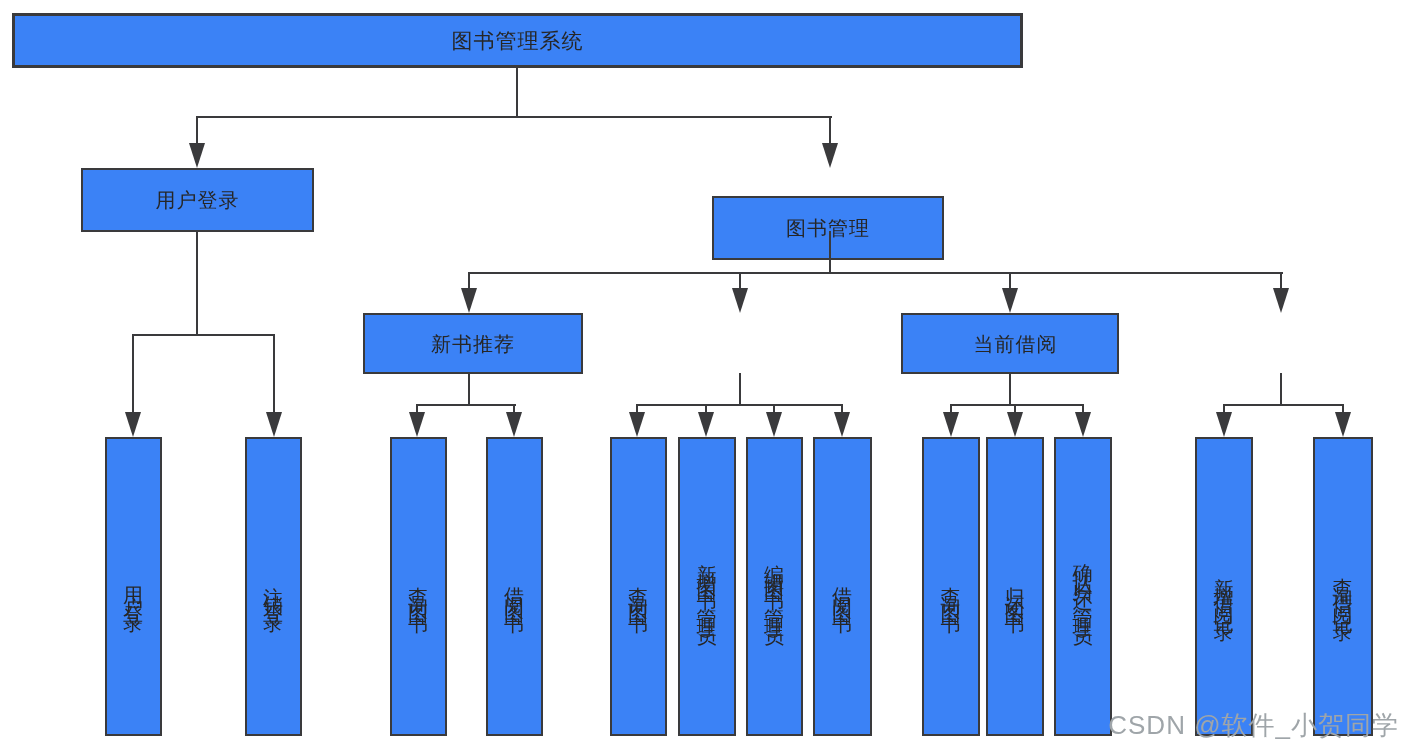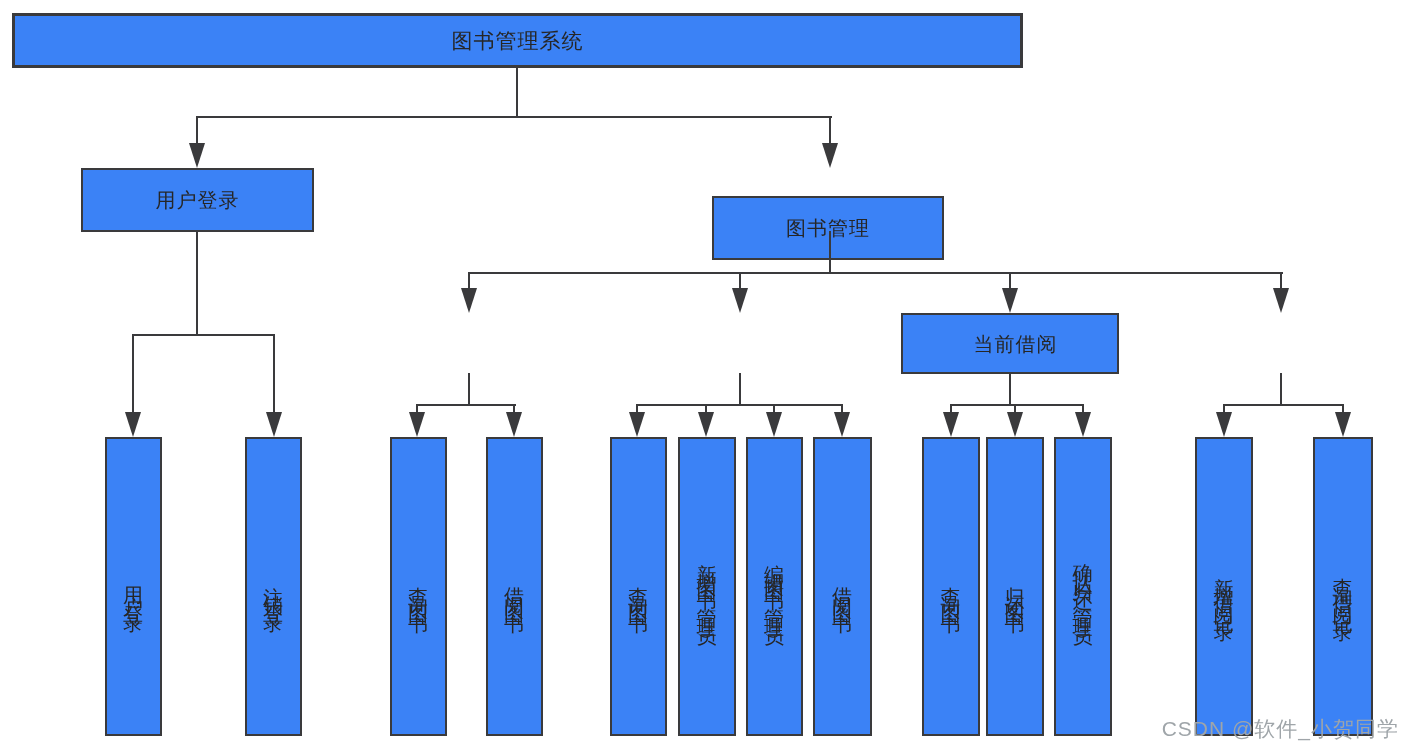--- a/index.html
+++ b/index.html
@@ -32,34 +32,35 @@
     content:"";position:absolute;left:50%;transform:translateX(-50%);
     top:0;bottom:12px;width:2px;background:var(--line);
   }
   .ar::after{
     content:"";position:absolute;left:50%;transform:translateX(-50%);
     bottom:0;width:0;height:0;
     border-left:8px solid transparent;border-right:8px solid transparent;
     border-top:25px solid var(--line);
   }
   .watermark{
-    position:absolute;right:6px;bottom:4px;font-size:21px;
+    position:absolute;right:6px;bottom:4px;font-size:26px;
     color:var(--wm);letter-spacing:1px;white-space:nowrap;
   }
 </style>
 </head>
 <body>
 
 <div id="canvas">
 
   <div class="node node-h node-root" style="left:12px;top:13px;width:1011px;height:55px;">图书管理系统</div>
 
   <div class="node node-h" style="left:81px;top:168px;width:233px;height:64px;">用户登录</div>
   <div class="node node-h" style="left:712px;top:168px;width:232px;height:64px;margin-top:28px;">图书管理</div>
 
+  <div class="node node-h" style="left:363px;top:313px;width:220px;height:61px;">新书推荐</div>
   <div class="node node-h" style="left:901px;top:313px;width:218px;height:61px;padding-left:11px;">当前借阅</div>
 
   <div class="node node-v" style="left:105px;top:437px;width:57px;height:299px;">用户登录</div>
   <div class="node node-v" style="left:245px;top:437px;width:57px;height:299px;">注销登录</div>
 
   <div class="node node-v" style="left:390px;top:437px;width:57px;height:299px;">查询图书</div>
   <div class="node node-v" style="left:486px;top:437px;width:57px;height:299px;">借阅图书</div>
 
   <div class="node node-v" style="left:610px;top:437px;width:57px;height:299px;">查询图书</div>
   <div class="node node-v" style="left:678px;top:437px;width:58px;height:299px;">新增图书（管理员）</div>

